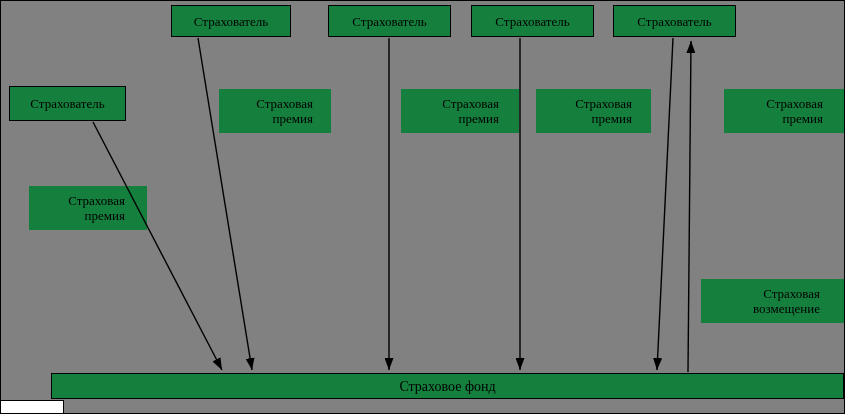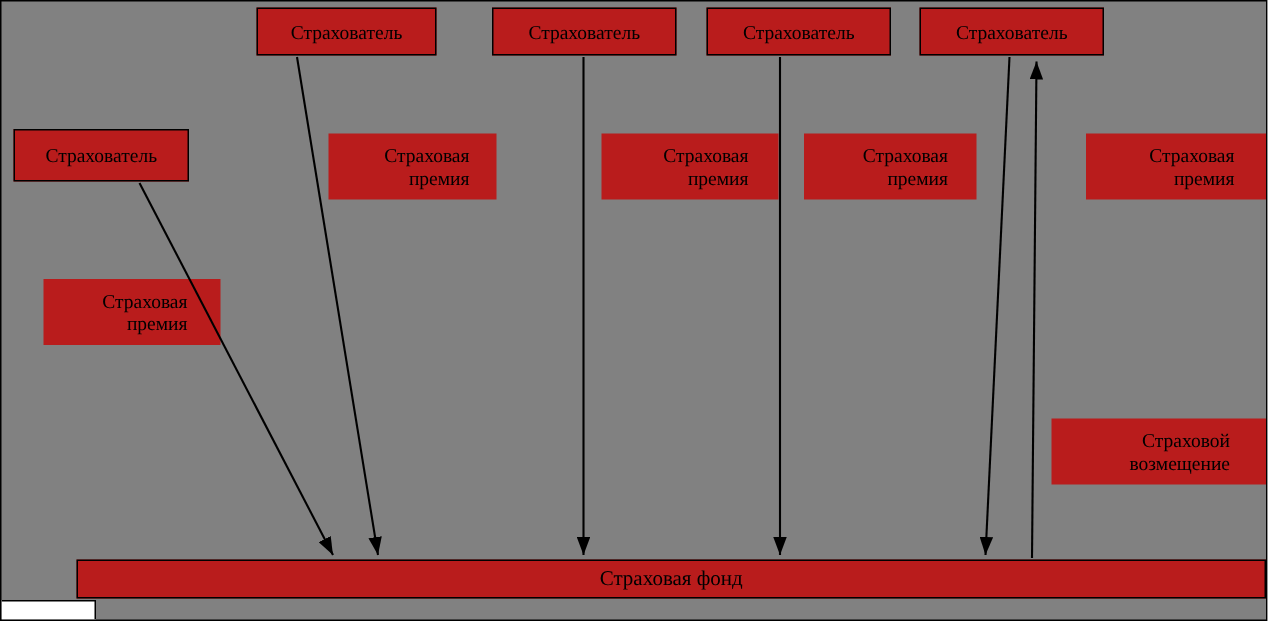--- a/index.html
+++ b/index.html
@@ -13,21 +13,21 @@
     height: 414px;
     background: #818181;
     border: 1px solid #000000;
     box-sizing: border-box;
     font-family: "Liberation Serif", "DejaVu Serif", serif;
     color: #000000;
     overflow: hidden;
   }
   .box {
     position: absolute;
-    background: #b91c1c;
+    background: #15803d;
     display: flex;
     align-items: center;
     justify-content: center;
     text-align: center;
     font-size: 13px;
     line-height: 15px;
     box-sizing: border-box;
     z-index: 1;
   }
   .bordered { border: 1px solid #000000; }
@@ -97,19 +97,19 @@
   <div class="box bordered" id="insurer-2">Страхователь</div>
   <div class="box bordered" id="insurer-3">Страхователь</div>
   <div class="box bordered" id="insurer-4">Страхователь</div>
 
   <div class="box plain" id="premium-left">Страховая премия</div>
   <div class="box plain" id="premium-1">Страховая премия</div>
   <div class="box plain" id="premium-2">Страховая премия</div>
   <div class="box plain" id="premium-3">Страховая премия</div>
   <div class="box plain" id="premium-4">Страховая премия</div>
 
-  <div class="box plain" id="compensation">Страховой возмещение</div>
+  <div class="box plain" id="compensation">Страховая возмещение</div>
 
-  <div class="box bordered" id="fund">Страховая фонд</div>
+  <div class="box bordered" id="fund">Страховое фонд</div>
 
   <div id="corner-notch"></div>
 
 </div>
 
 </body></html>

